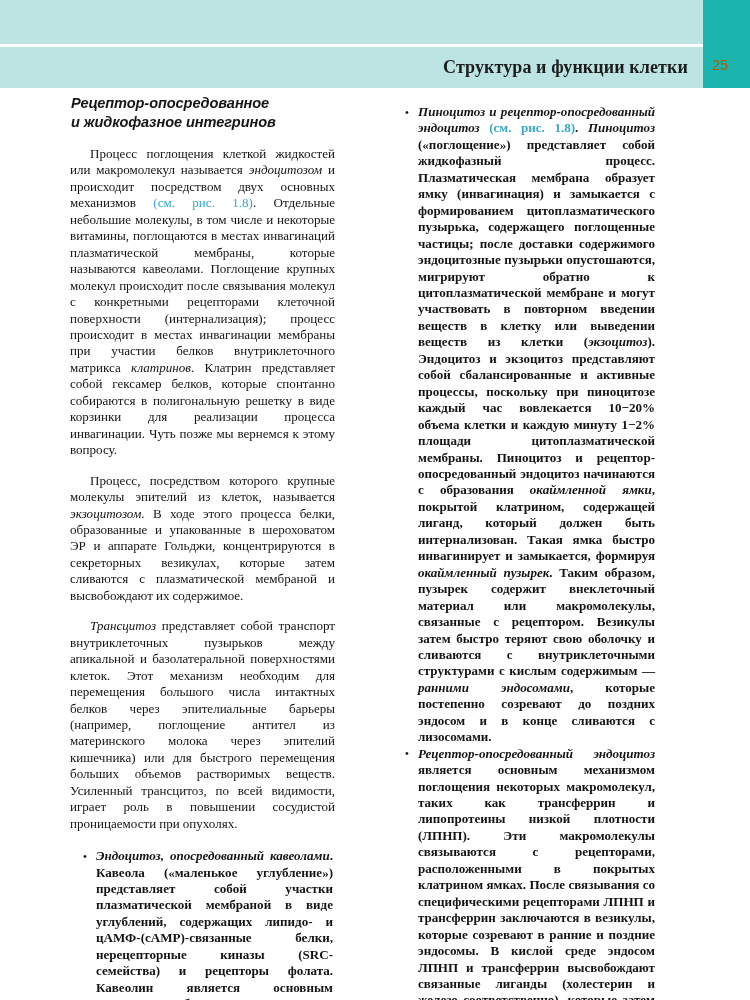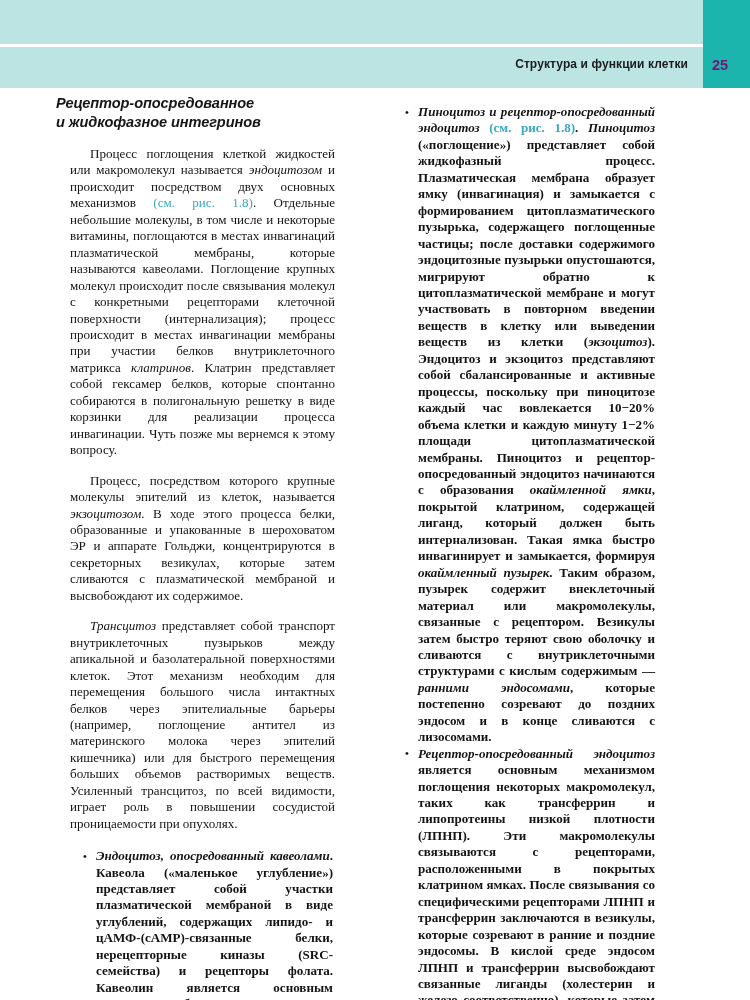--- a/index.html
+++ b/index.html
@@ -36,43 +36,43 @@
     top: 47px;
     left: 0;
     width: 703px;
     height: 41px;
     background: #bce4e3;
   }
   .header-title {
     position: absolute;
     top: 57px;
     right: 62px;
-    font-family: Liberation Sans, sans-serif;
-    font-size: 12px;
+    font-family: Liberation Serif, serif;
+    font-size: 18px;
     font-weight: bold;
     color: #1c1c1c;
     letter-spacing: 0.1px;
     white-space: nowrap;
   }
   .header-page-block {
     position: absolute;
     top: 0;
     left: 703px;
     width: 47px;
     height: 88px;
     background: #1bb5ad;
   }
   .header-page-num {
     position: absolute;
     top: 57px;
     left: 712px;
     font-family: "Liberation Sans", "DejaVu Sans", sans-serif;
     font-size: 14.5px;
-    font-weight: bold;
-    color: #701a75;
+    font-weight: normal;
+    color: #a16207;
   }
 
   
   .page-body {
     position: absolute;
     top: 88px;
     left: 0;
     width: 750px;
     height: 912px;
   }
@@ -85,21 +85,21 @@
   .col-right { left: 378px; }
 
   
   .sec-head-italic {
     font-family: "Liberation Sans", "DejaVu Sans", sans-serif;
     font-style: italic;
     font-weight: bold;
     font-size: 14.6px;
     line-height: 19px;
     color: #161616;
-    margin: 6px 0 9px 0;
+    margin: 6px 0 9px 15px;
     letter-spacing: -0.1px;
   }
   .sec-head-plain {
     font-family: "Liberation Sans", "DejaVu Sans", sans-serif;
     font-weight: normal;
     font-size: 16.5px;
     color: #111111;
     margin: 14px 0 0 0;
     letter-spacing: -0.2px;
   }

